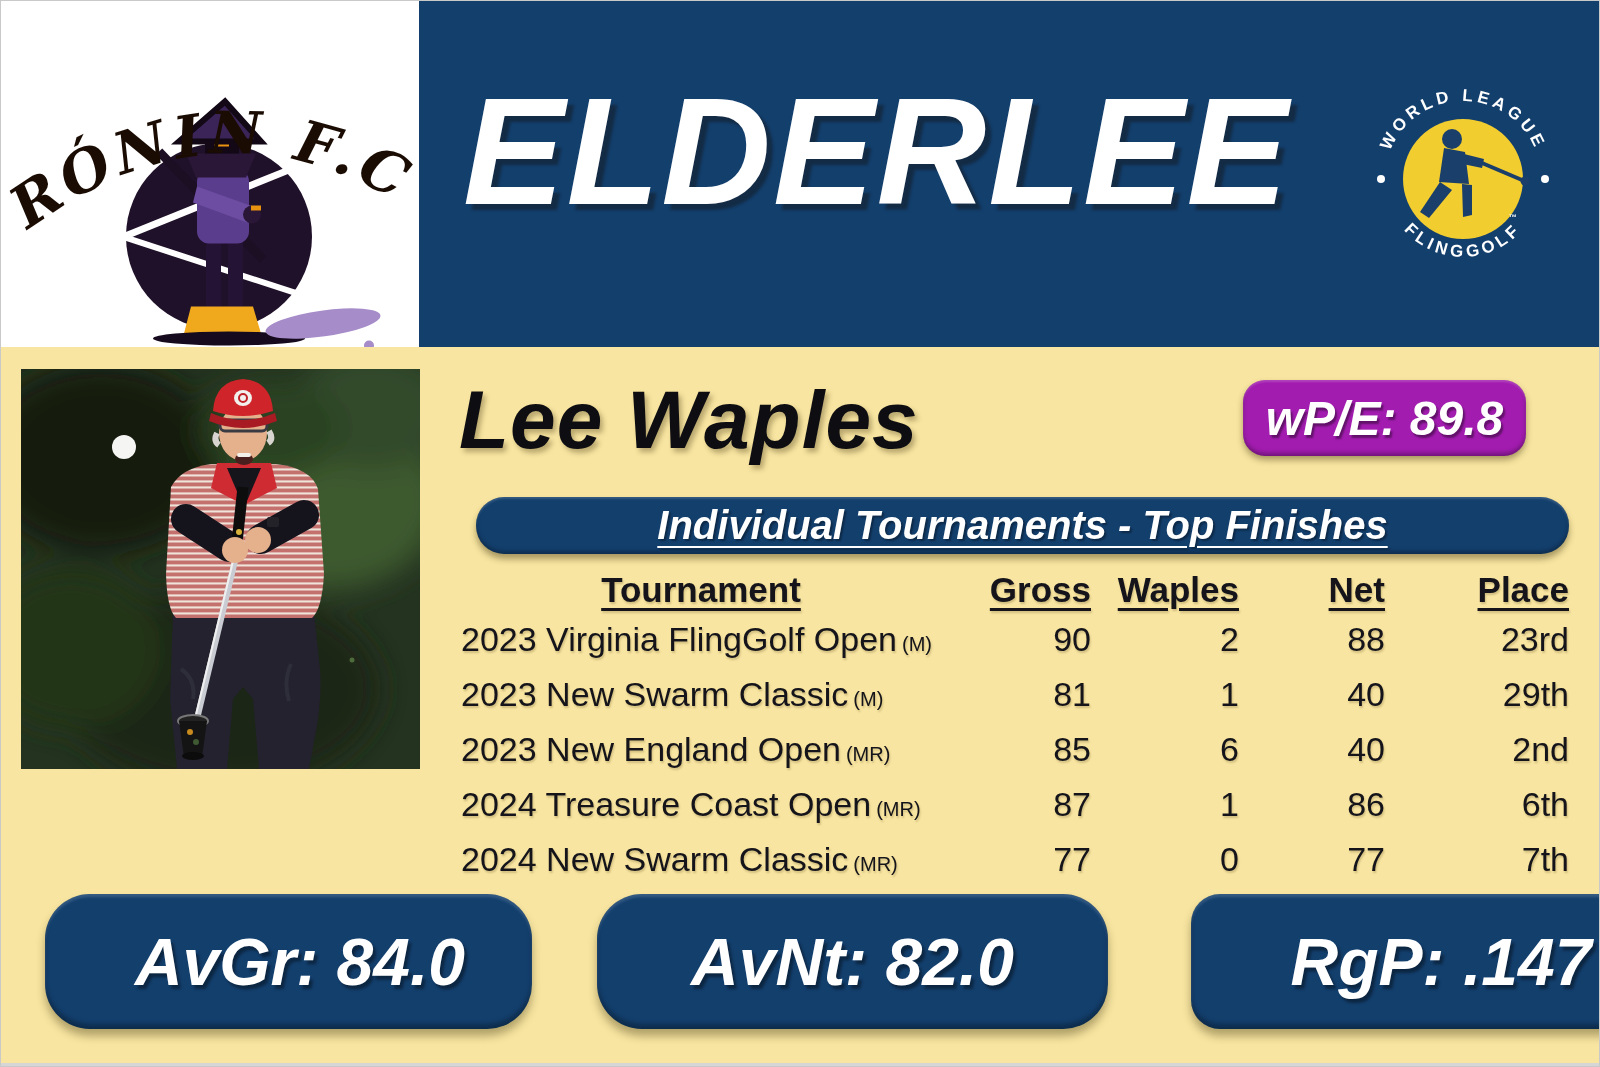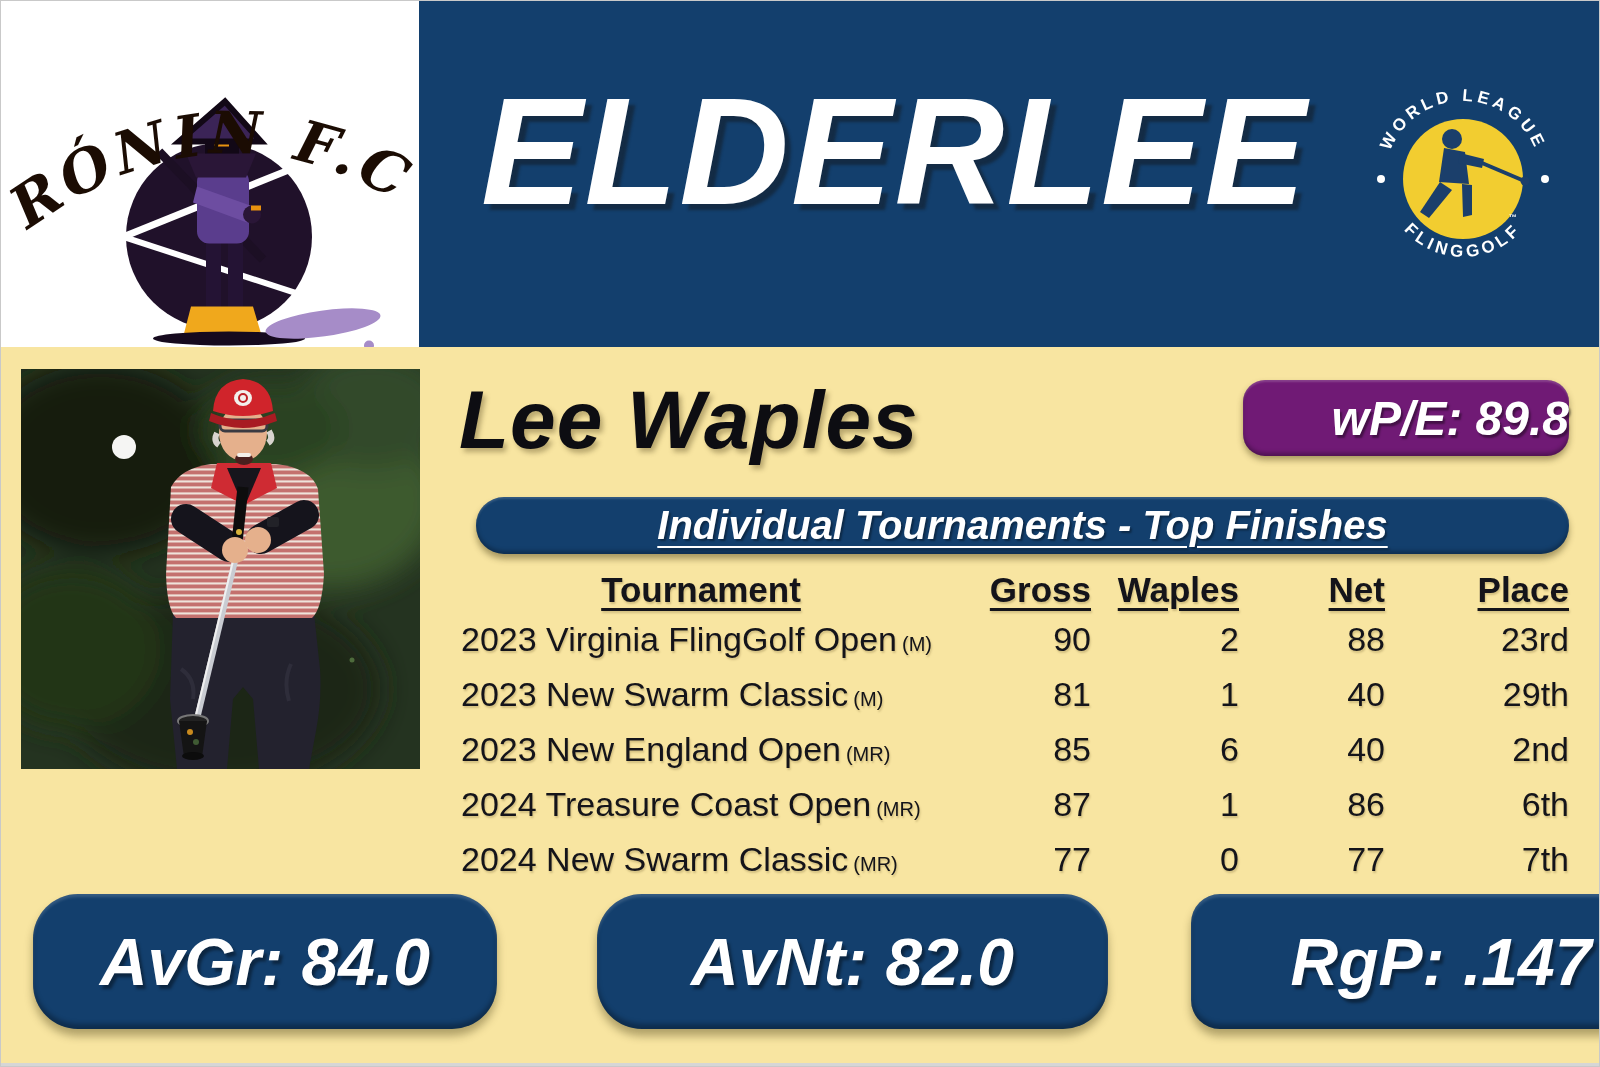--- a/index.html
+++ b/index.html
@@ -9,36 +9,35 @@
     font-family:"Liberation Sans", sans-serif;
   }
   
   .header { position:absolute; left:0; top:0; width:1600px; height:346px; background:#133f6d; }
   .logo-box { position:absolute; left:0; top:0; width:418px; height:346px; background:#ffffff; }
   .title {
     position:absolute; left:462px; top:74px; width:800px;
     font-size:152px; line-height:1.0; font-weight:bold; font-style:italic;
     color:#ffffff; letter-spacing:2px; white-space:nowrap;
     text-shadow:6px 6px 3px rgba(20,20,20,0.45);
-    margin-left:18px;
   }
   .wlf { position:absolute; left:1367px; top:83px; }
   
   .photo { position:absolute; left:20px; top:368px; }
   
   .player-name {
     position:absolute; left:458px; top:372px; height:90px;
     font-size:82px; font-weight:bold; font-style:italic; color:#0d0d12;
     letter-spacing:1px; white-space:nowrap;
     text-shadow:3px 4px 5px rgba(90,75,35,0.40);
   }
   .badge {
-    position:absolute; left:1242px; top:379px; width:326px; height:76px;
-    background:#701a75; border-radius:22px;
-    display:flex; align-items:center; justify-content:flex-end;
+    position:absolute; left:1242px; top:379px; width:283px; height:76px;
+    background:#a21caf; border-radius:22px;
+    display:flex; align-items:center; justify-content:center;
     box-shadow:0 4px 6px rgba(70,60,20,0.45), inset 0 2px 2px rgba(255,255,255,0.18), inset 0 -3px 4px rgba(0,0,0,0.30);
   }
   .badge span {
     font-size:48px; font-weight:bold; font-style:italic; color:#ffffff;
     text-shadow:2px 3px 2px rgba(0,0,0,0.40); white-space:nowrap;
   }
   
   .banner {
     position:absolute; left:475px; top:496px; width:1093px; height:57px;
     background:#133f6d; border-radius:28px;
@@ -65,21 +64,21 @@
   
   .pill {
     position:absolute; top:893px; height:135px; background:#133f6d; border-radius:45px;
     display:flex; align-items:center; justify-content:center;
     box-shadow:0 7px 8px rgba(70,60,20,0.40), inset 0 3px 3px rgba(255,255,255,0.15), inset 0 -5px 5px rgba(0,0,0,0.30);
   }
   .pill span {
     font-size:66px; font-weight:bold; font-style:italic; color:#ffffff; white-space:nowrap;
     text-shadow:3px 4px 3px rgba(0,0,0,0.40);
   }
-  .pill1 { left:32px;   width:464px; }
+  .pill1 { left:44px;   width:464px;padding-left:23px; }
   .pill2 { left:596px;  width:511px; }
   .pill3 { left:1190px; width:500px;border-radius:29px; }
   .bottom-strip { position:absolute; left:0; top:1062px; width:1600px; height:5px; background:#d6d6d6; }
 </style>
 </head>
 <body>
 
 <div class="card">
 
   <div class="header">

